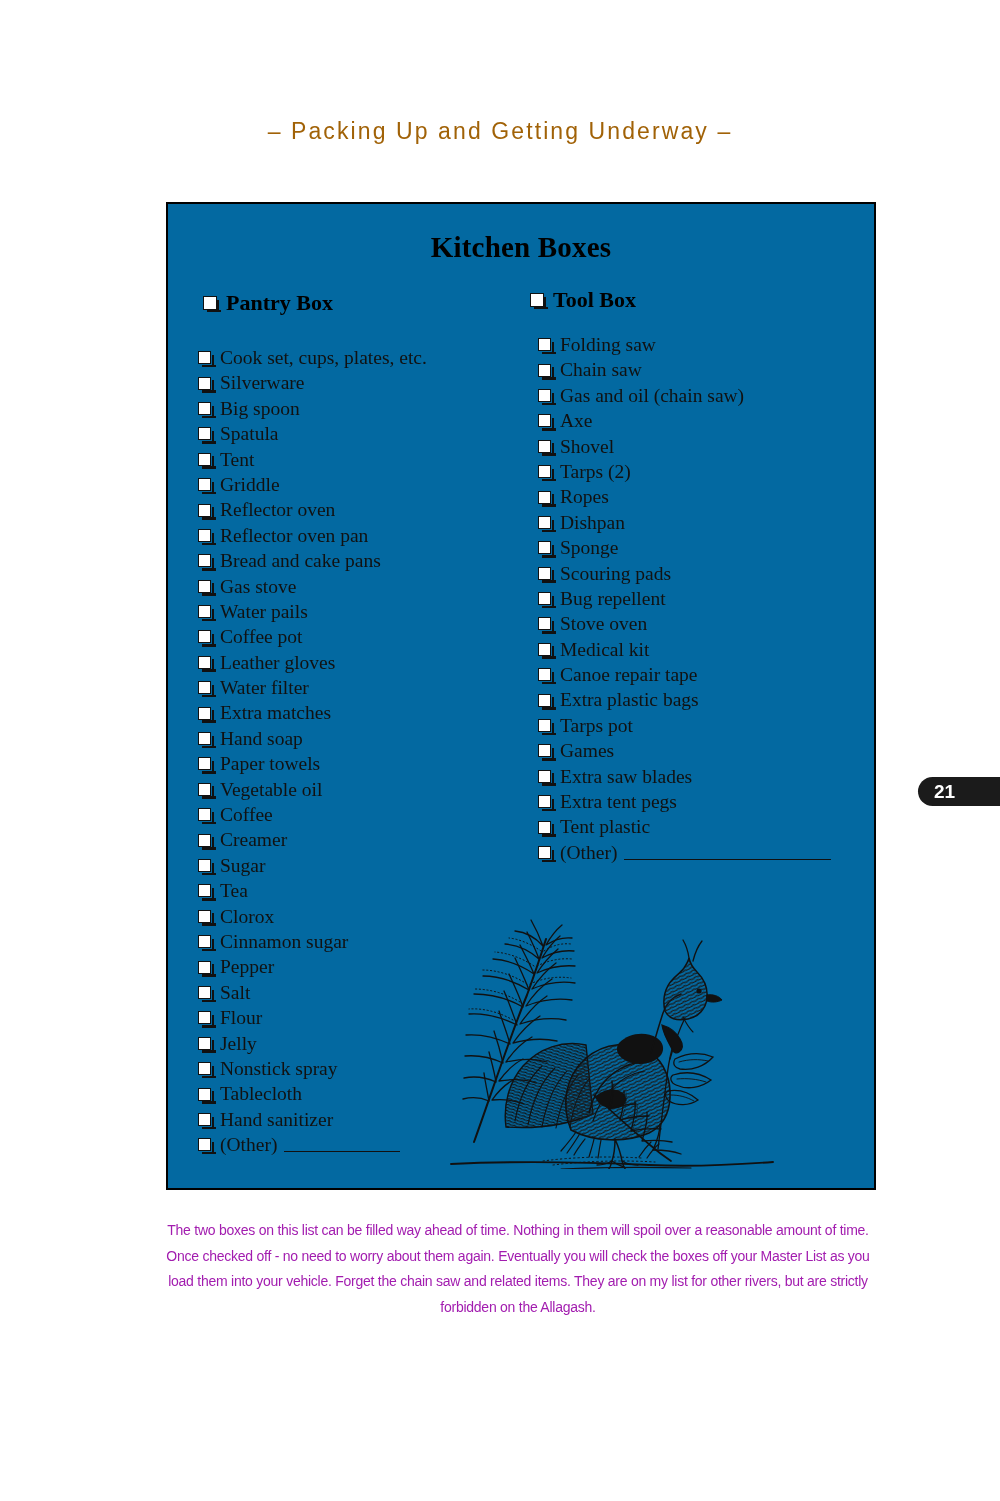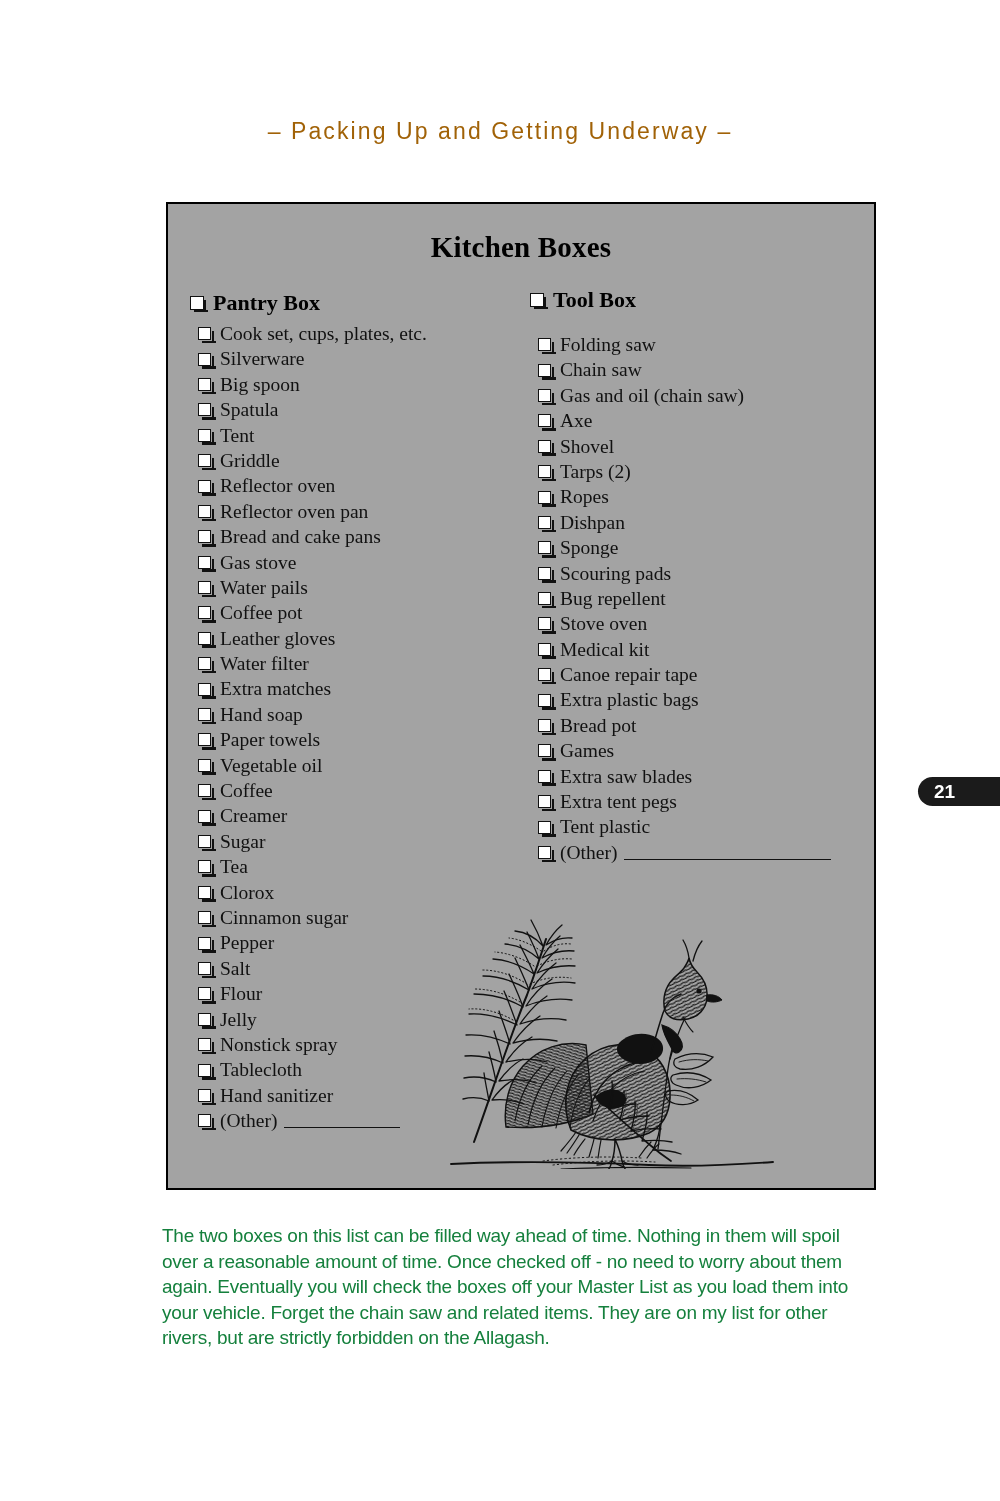--- a/index.html
+++ b/index.html
@@ -30,21 +30,21 @@
   }
 
   
   .checklist-frame {
     position: absolute;
     left: 166px;
     top: 202px;
     width: 710px;
     height: 988px;
     border: 2px solid #000000;
-    background: #a3a3a3;
+    background: #0369a1;
   }
 
   .box-title {
     position: absolute;
     top: 27px;
     left: 0;
     width: 706px;
     text-align: center;
     font-size: 29px;
     font-weight: bold;
@@ -62,33 +62,33 @@
 
   .col-heading {
     position: absolute;
     font-size: 22px;
     font-weight: bold;
     color: #000;
     white-space: nowrap;
     display: flex;
     align-items: baseline;
   }
-  .column.pantry .col-heading { top: 86px; left: 5px; }
+  .column.pantry .col-heading { top: 86px; left: 18px; }
   .column.toolbox .col-heading { top: 83px; left: 5px; align-items: center; }
 
   .col-heading .cb { margin-right: 9px; }
 
   .item-list {
     position: absolute;
     left: 13px;
     margin: 0;
     padding: 0;
     list-style: none;
   }
-  .column.pantry .item-list { top: 117px; }
+  .column.pantry .item-list { top: 141px; }
   .column.toolbox .item-list { top: 128px; }
 
   .item-list li {
     height: 25.4px;
     line-height: 25.4px;
     font-size: 19.5px;
     color: #111;
     white-space: nowrap;
     display: flex;
     align-items: center;
@@ -164,24 +164,24 @@
     padding-left: 16px;
   }
 
   
   .body-paragraph {
     position: absolute;
     left: 162px;
     top: 1204px;
     width: 712px;
     font-family: "Liberation Sans", "DejaVu Sans", sans-serif;
-    font-size: 19px;
+    font-size: 14px;
     line-height: 25.6px;
-    color: #15803d;
-    text-align: left;
+    color: #a21caf;
+    text-align: center;
     letter-spacing: -0.25px;
   }
 </style>
 </head>
 <body>
 
 <div class="running-head">– Packing Up and Getting Underway –</div>
 
 <div class="checklist-frame">
 
@@ -386,21 +386,21 @@
       <li>
           <span class="cb"></span>
           <span>Canoe repair tape</span>
         </li>
       <li>
           <span class="cb"></span>
           <span>Extra plastic bags</span>
         </li>
       <li>
           <span class="cb"></span>
-          <span>Bread pot</span>
+          <span>Tarps pot</span>
         </li>
       <li>
           <span class="cb"></span>
           <span>Games</span>
         </li>
       <li>
           <span class="cb"></span>
           <span>Extra saw blades</span>
         </li>
       <li>

